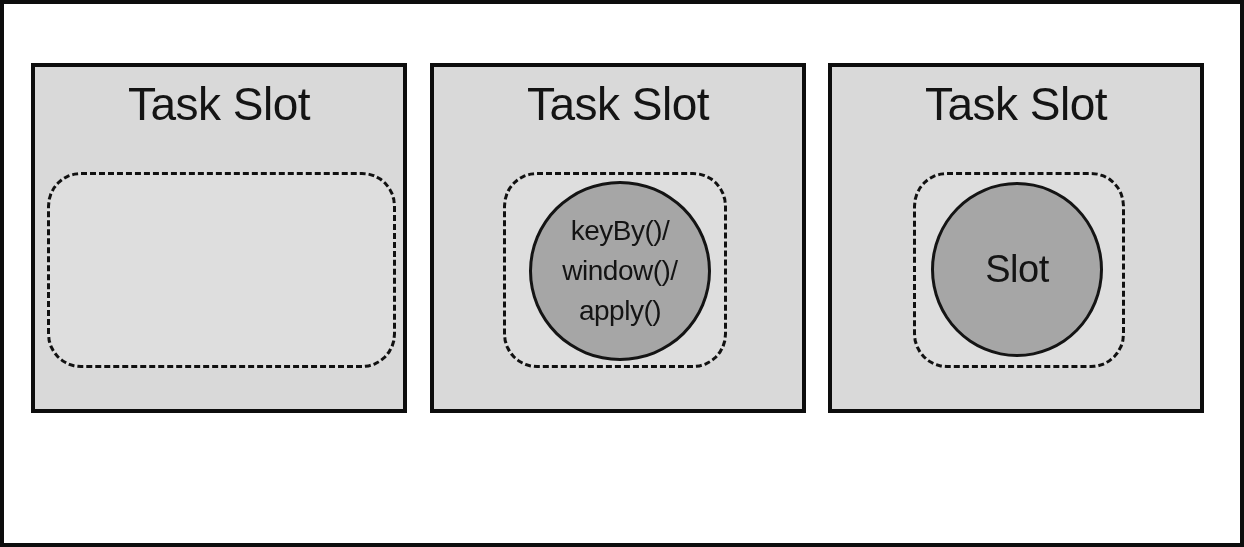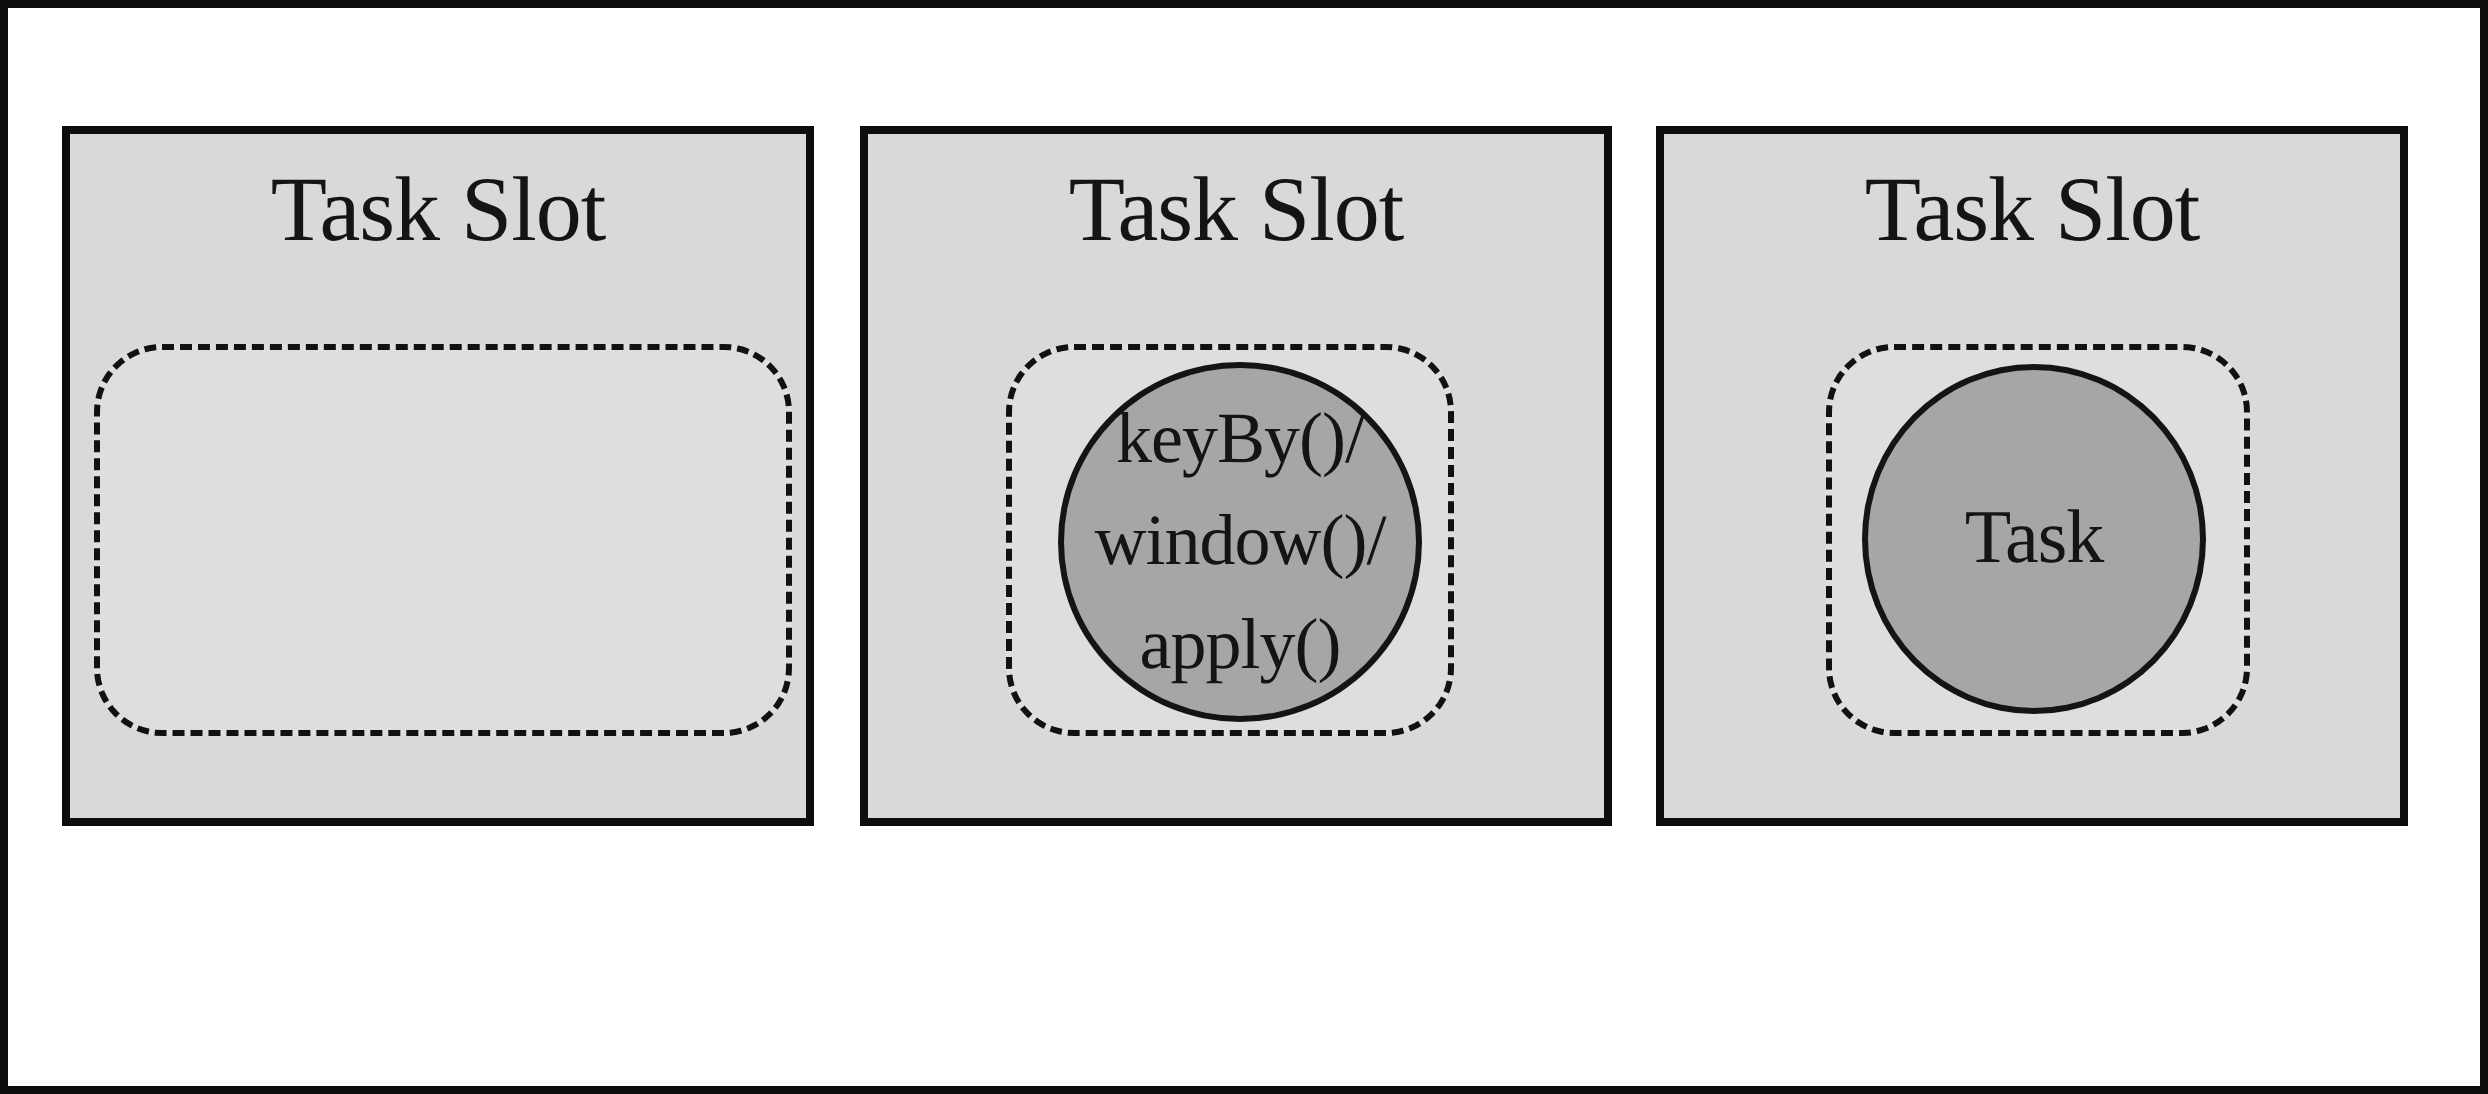--- a/index.html
+++ b/index.html
@@ -1,15 +1,15 @@
 <!DOCTYPE html>
 <html style="--bg: #ffffff; --outline: #0d0d0d; --slot-fill: #d9d9d9; --group-fill: #dedede; --task-fill: #a6a6a6;"><head>
 <meta charset="utf-8">
 <style>
-  * { box-sizing: border-box; font-family: Liberation Serif, serif; }
+  * { box-sizing: border-box; }
   html, body { margin: 0; padding: 0; background: #ffffff; }
 
   .page {
     position: relative;
     width: 1244px;
     height: 547px;
     background: var(--bg, #ffffff);
     border: 4px solid var(--outline, #0d0d0d);
     font-family: "Liberation Sans", sans-serif;
     color: #141414;
@@ -54,21 +54,21 @@
     text-align: center;
   }
 
   .task-label {
     font-size: 38px;
     letter-spacing: -0.5px;
     line-height: 1.42;
     white-space: pre-line;
   }
 
-  .task-label.small { font-size: 36px; }
+  .task-label.small { font-size: 28px; }
 
   .tm-caption {
     position: absolute;
     left: 0; right: 0;
     top: 465px;
     text-align: center;
     font-size: 52px;
     letter-spacing: -1px;
     line-height: 1.2;
     white-space: nowrap;
@@ -91,18 +91,18 @@
       <span class="task-label small">keyBy()/
 window()/
 apply()</span>
     </div>
   </div>
 
   <div class="slot" style="left:824px">
     <div class="slot-title">Task Slot</div>
     <div class="shared-group" style="left:81px; top:105px; width:212px; height:196px"></div>
     <div class="task" style="left:99px; top:115px; width:172px; height:175px; z-index:1">
-      <span class="task-label">Task</span>
+      <span class="task-label">Slot</span>
     </div>
   </div>
 
 
 </div>
 
 </body></html>

